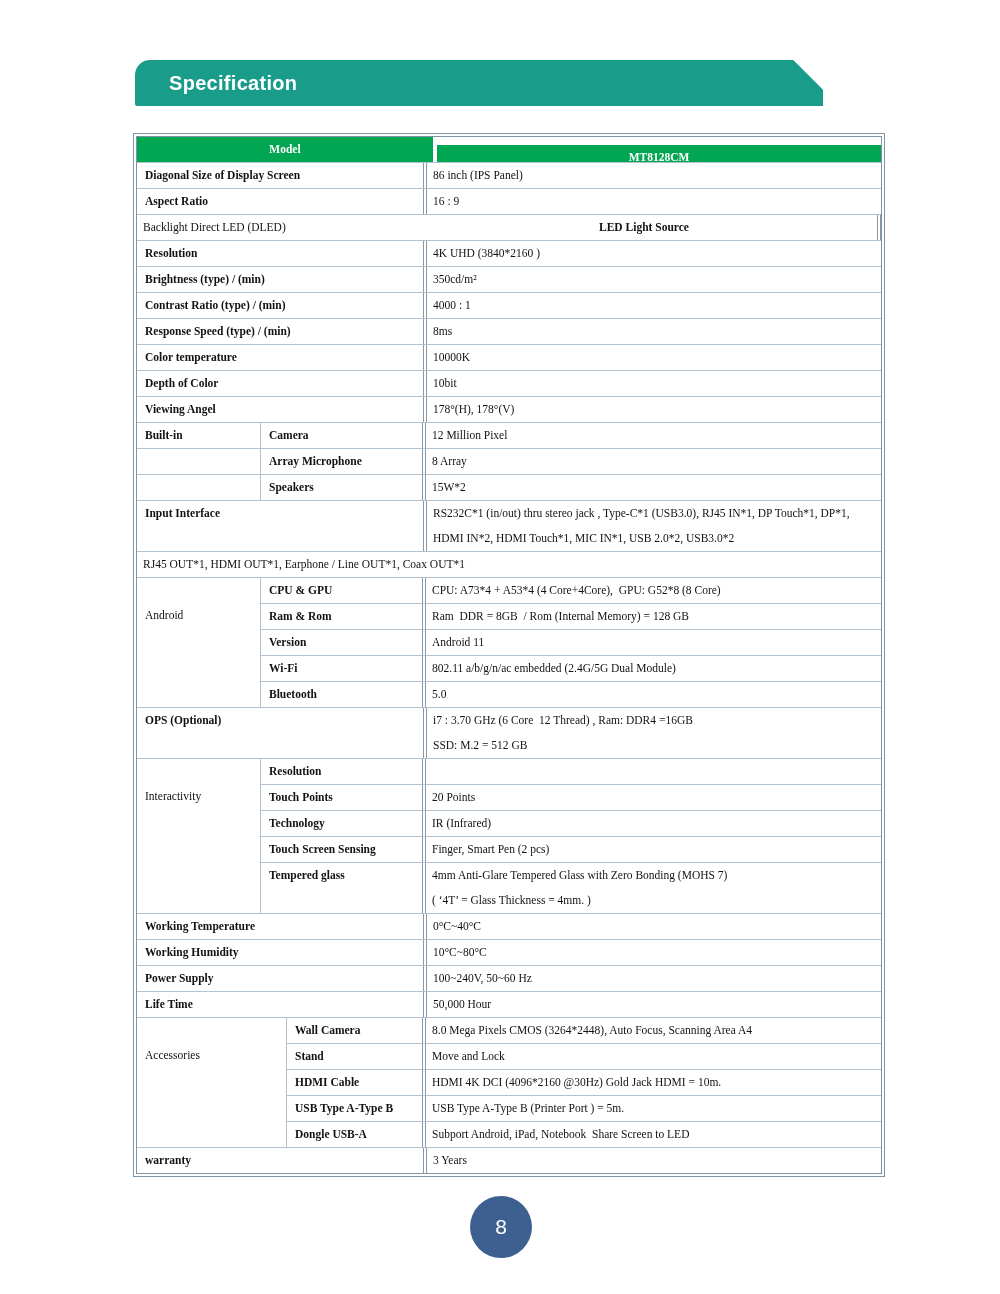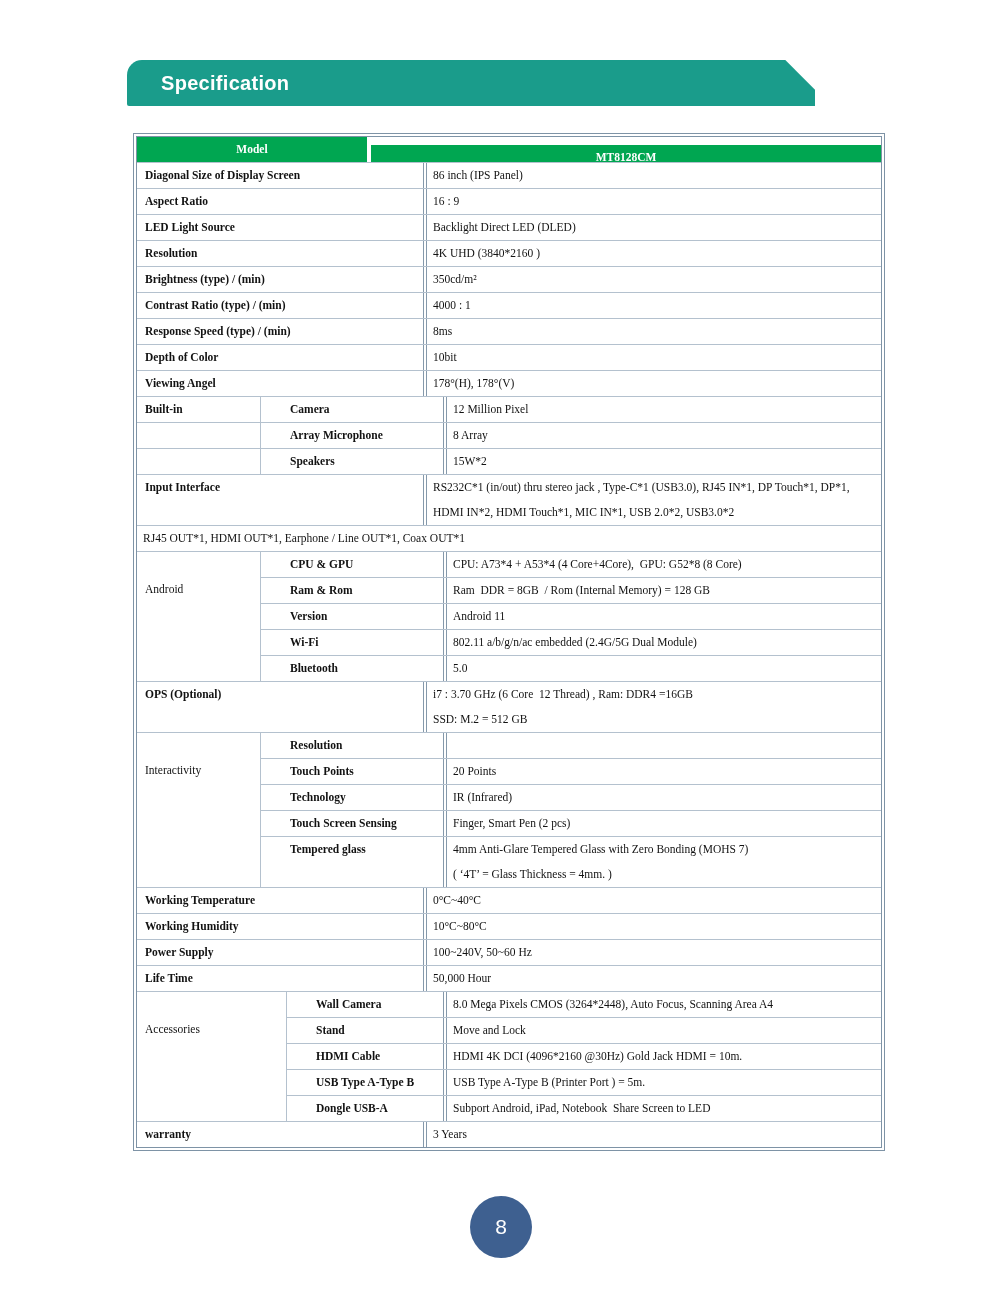--- a/index.html
+++ b/index.html
@@ -7,44 +7,44 @@
     --vline:#8599ab;
     --green:#00a651;
     --teal:#1a9c8b;
     --blue:#3e6090;
   }
   html,body{margin:0;padding:0;background:#ffffff;}
   .page{position:relative;width:1000px;height:1294px;background:#ffffff;overflow:hidden;
         font-family:"Liberation Serif", serif;color:#121212;}
 
   
-  .banner{position:absolute;left:127px;top:60px;width:688px;height:46px;background:var(--teal);
+  .banner{position:absolute;left:135px;top:60px;width:688px;height:46px;background:var(--teal);
           border-radius:15px 0 0 2px;}
   .banner::after{content:'';position:absolute;top:-21px;right:-21px;width:42px;height:42px;
           background:#ffffff;transform:rotate(45deg);}
   .banner-title{position:absolute;left:34px;top:0;line-height:46px;color:#ffffff;
           font-family:"Liberation Sans", sans-serif;font-weight:bold;font-size:20px;letter-spacing:.3px;}
 
   
   .spec-table{position:absolute;left:133px;top:133px;width:752px;box-sizing:border-box;
           border:4px double #7e93a6;background:#ffffff;font-size:11.5px;}
   .thead{display:flex;height:25px;background:#ffffff;}
   .th{background:var(--green);color:#ffffff;font-weight:bold;text-align:center;line-height:25px;}
-  .th-model{width:230px;margin-right:4px;}
+  .th-model{width:296px;margin-right:4px;}
   .th-value{flex:1;margin-top:8px;}
 
   .trow{display:flex;border-top:1px solid var(--line);min-height:25px;justify-content:center;}
   .gsec{display:flex;border-top:1px solid var(--line);}
   .cell{box-sizing:border-box;line-height:25px;}
   .lab{width:290px;font-weight:bold;padding-left:8px;border-right:4px double var(--vline);}
   .glab{font-weight:bold;padding-left:8px;border-right:1px solid var(--line);}
   .gcell{font-weight:normal;padding:25px 0 0 8px;border-right:1px solid var(--line);line-height:25px;}
   .glab.narrow,.gcell.narrow{width:124px;}
   .glab.wide,.gcell.wide{width:150px;}
-  .scell{font-weight:bold;padding-left:8px;border-right:4px double var(--vline);margin-left:21px;}
+  .scell{font-weight:bold;padding-left:8px;border-right:4px double var(--vline);}
   .scell.narrow{width:165px;}
   .scell.wide{width:139px;}
   .val{flex:1;padding-left:6px;white-space:pre-wrap;}
   .gcol{flex:1;display:flex;flex-direction:column;}
   .srow{display:flex;min-height:25px;}
   .gcol .srow + .srow{border-top:1px solid var(--line);}
 
   
   .page-circle{position:absolute;left:470px;top:1196px;width:62px;height:62px;border-radius:50%;
           background:var(--blue);display:flex;align-items:center;justify-content:center;}
@@ -67,38 +67,42 @@
     <div id="spec-rows">
         <div class="trow">
           <div class="cell lab">Diagonal Size of Display Screen</div>
           <div class="cell val">86 inch (IPS Panel)</div>
         </div>
         <div class="trow">
           <div class="cell lab">Aspect Ratio</div>
           <div class="cell val">16 : 9</div>
         </div>
         <div class="trow">
+          <div class="cell val">Backlight Direct LED (DLED)</div>
           <div class="cell lab">LED Light Source</div>
-          <div class="cell val">Backlight Direct LED (DLED)</div>
         </div>
         <div class="trow">
           <div class="cell lab">Resolution</div>
           <div class="cell val">4K UHD (3840*2160 )</div>
         </div>
         <div class="trow">
           <div class="cell lab">Brightness (type) / (min)</div>
           <div class="cell val">350cd/m²</div>
         </div>
         <div class="trow">
           <div class="cell lab">Contrast Ratio (type) / (min)</div>
           <div class="cell val">4000 : 1</div>
         </div>
         <div class="trow">
           <div class="cell lab">Response Speed (type) / (min)</div>
           <div class="cell val">8ms</div>
+        </div>
+        <div class="trow">
+          <div class="cell lab">Color temperature</div>
+          <div class="cell val">10000K</div>
         </div>
         <div class="trow">
           <div class="cell lab">Depth of Color</div>
           <div class="cell val">10bit</div>
         </div>
         <div class="trow">
           <div class="cell lab">Viewing Angel</div>
           <div class="cell val">178°(H), 178°(V)</div>
         </div>
         <div class="trow">

